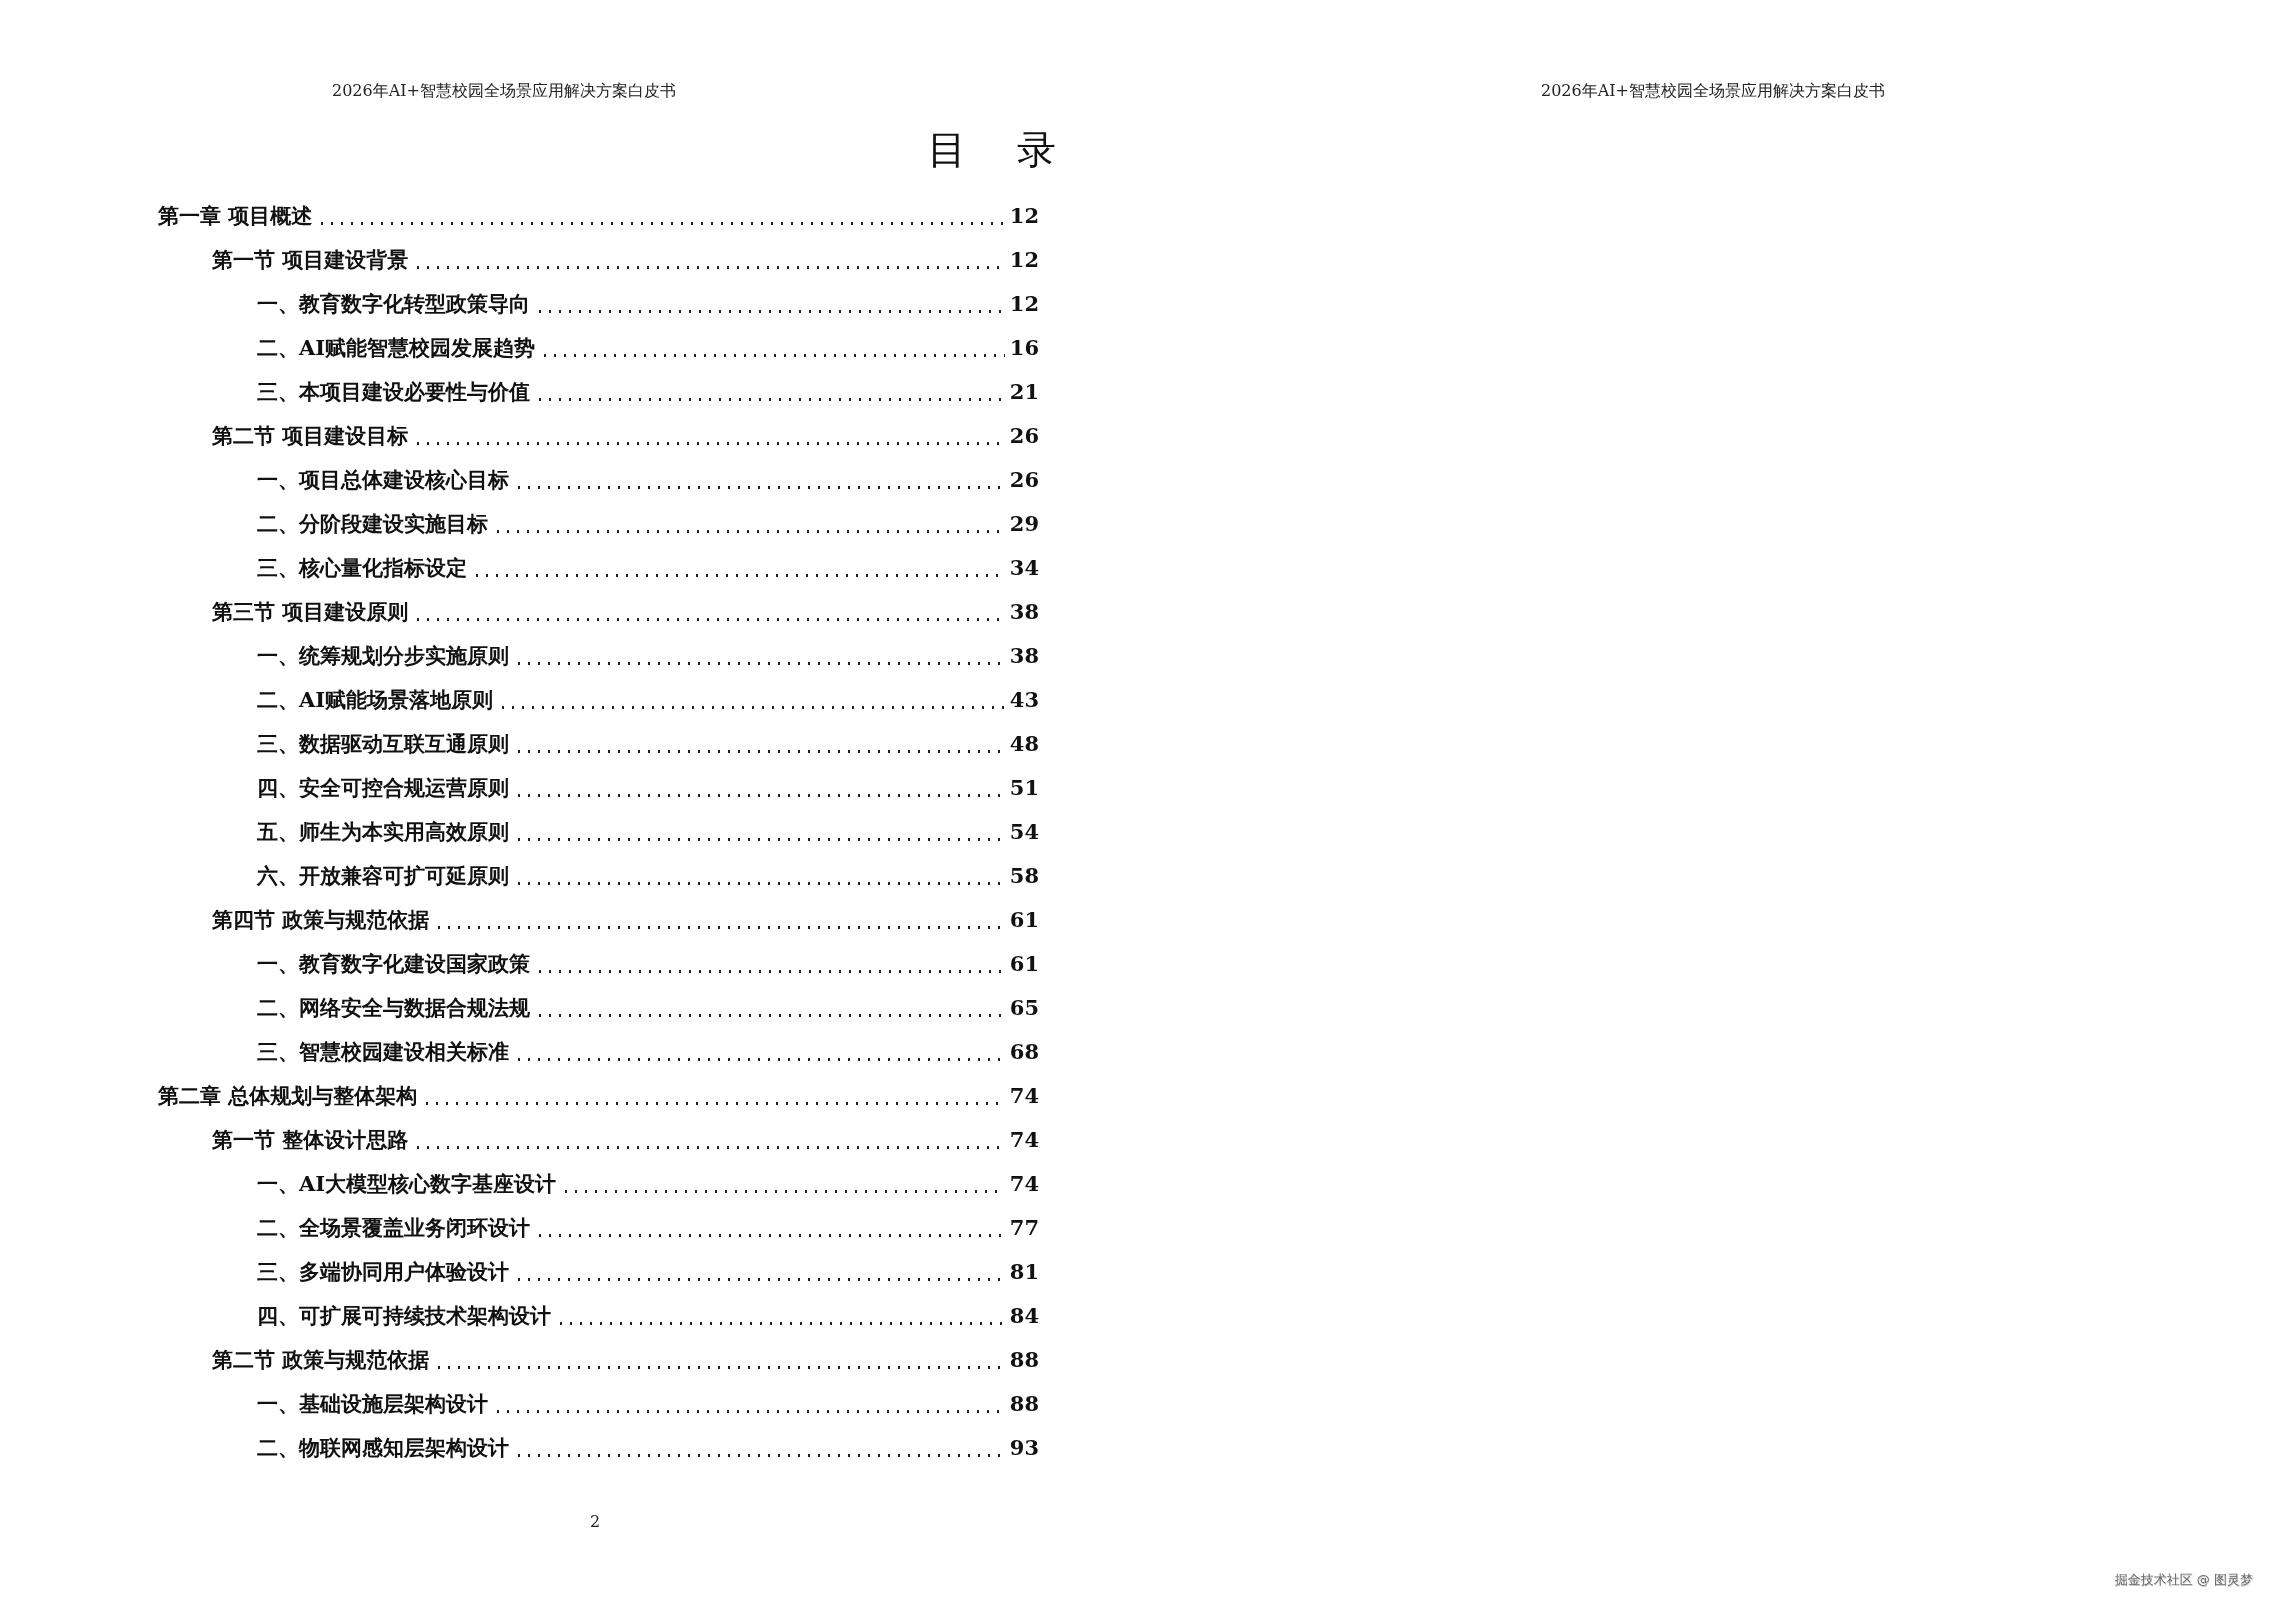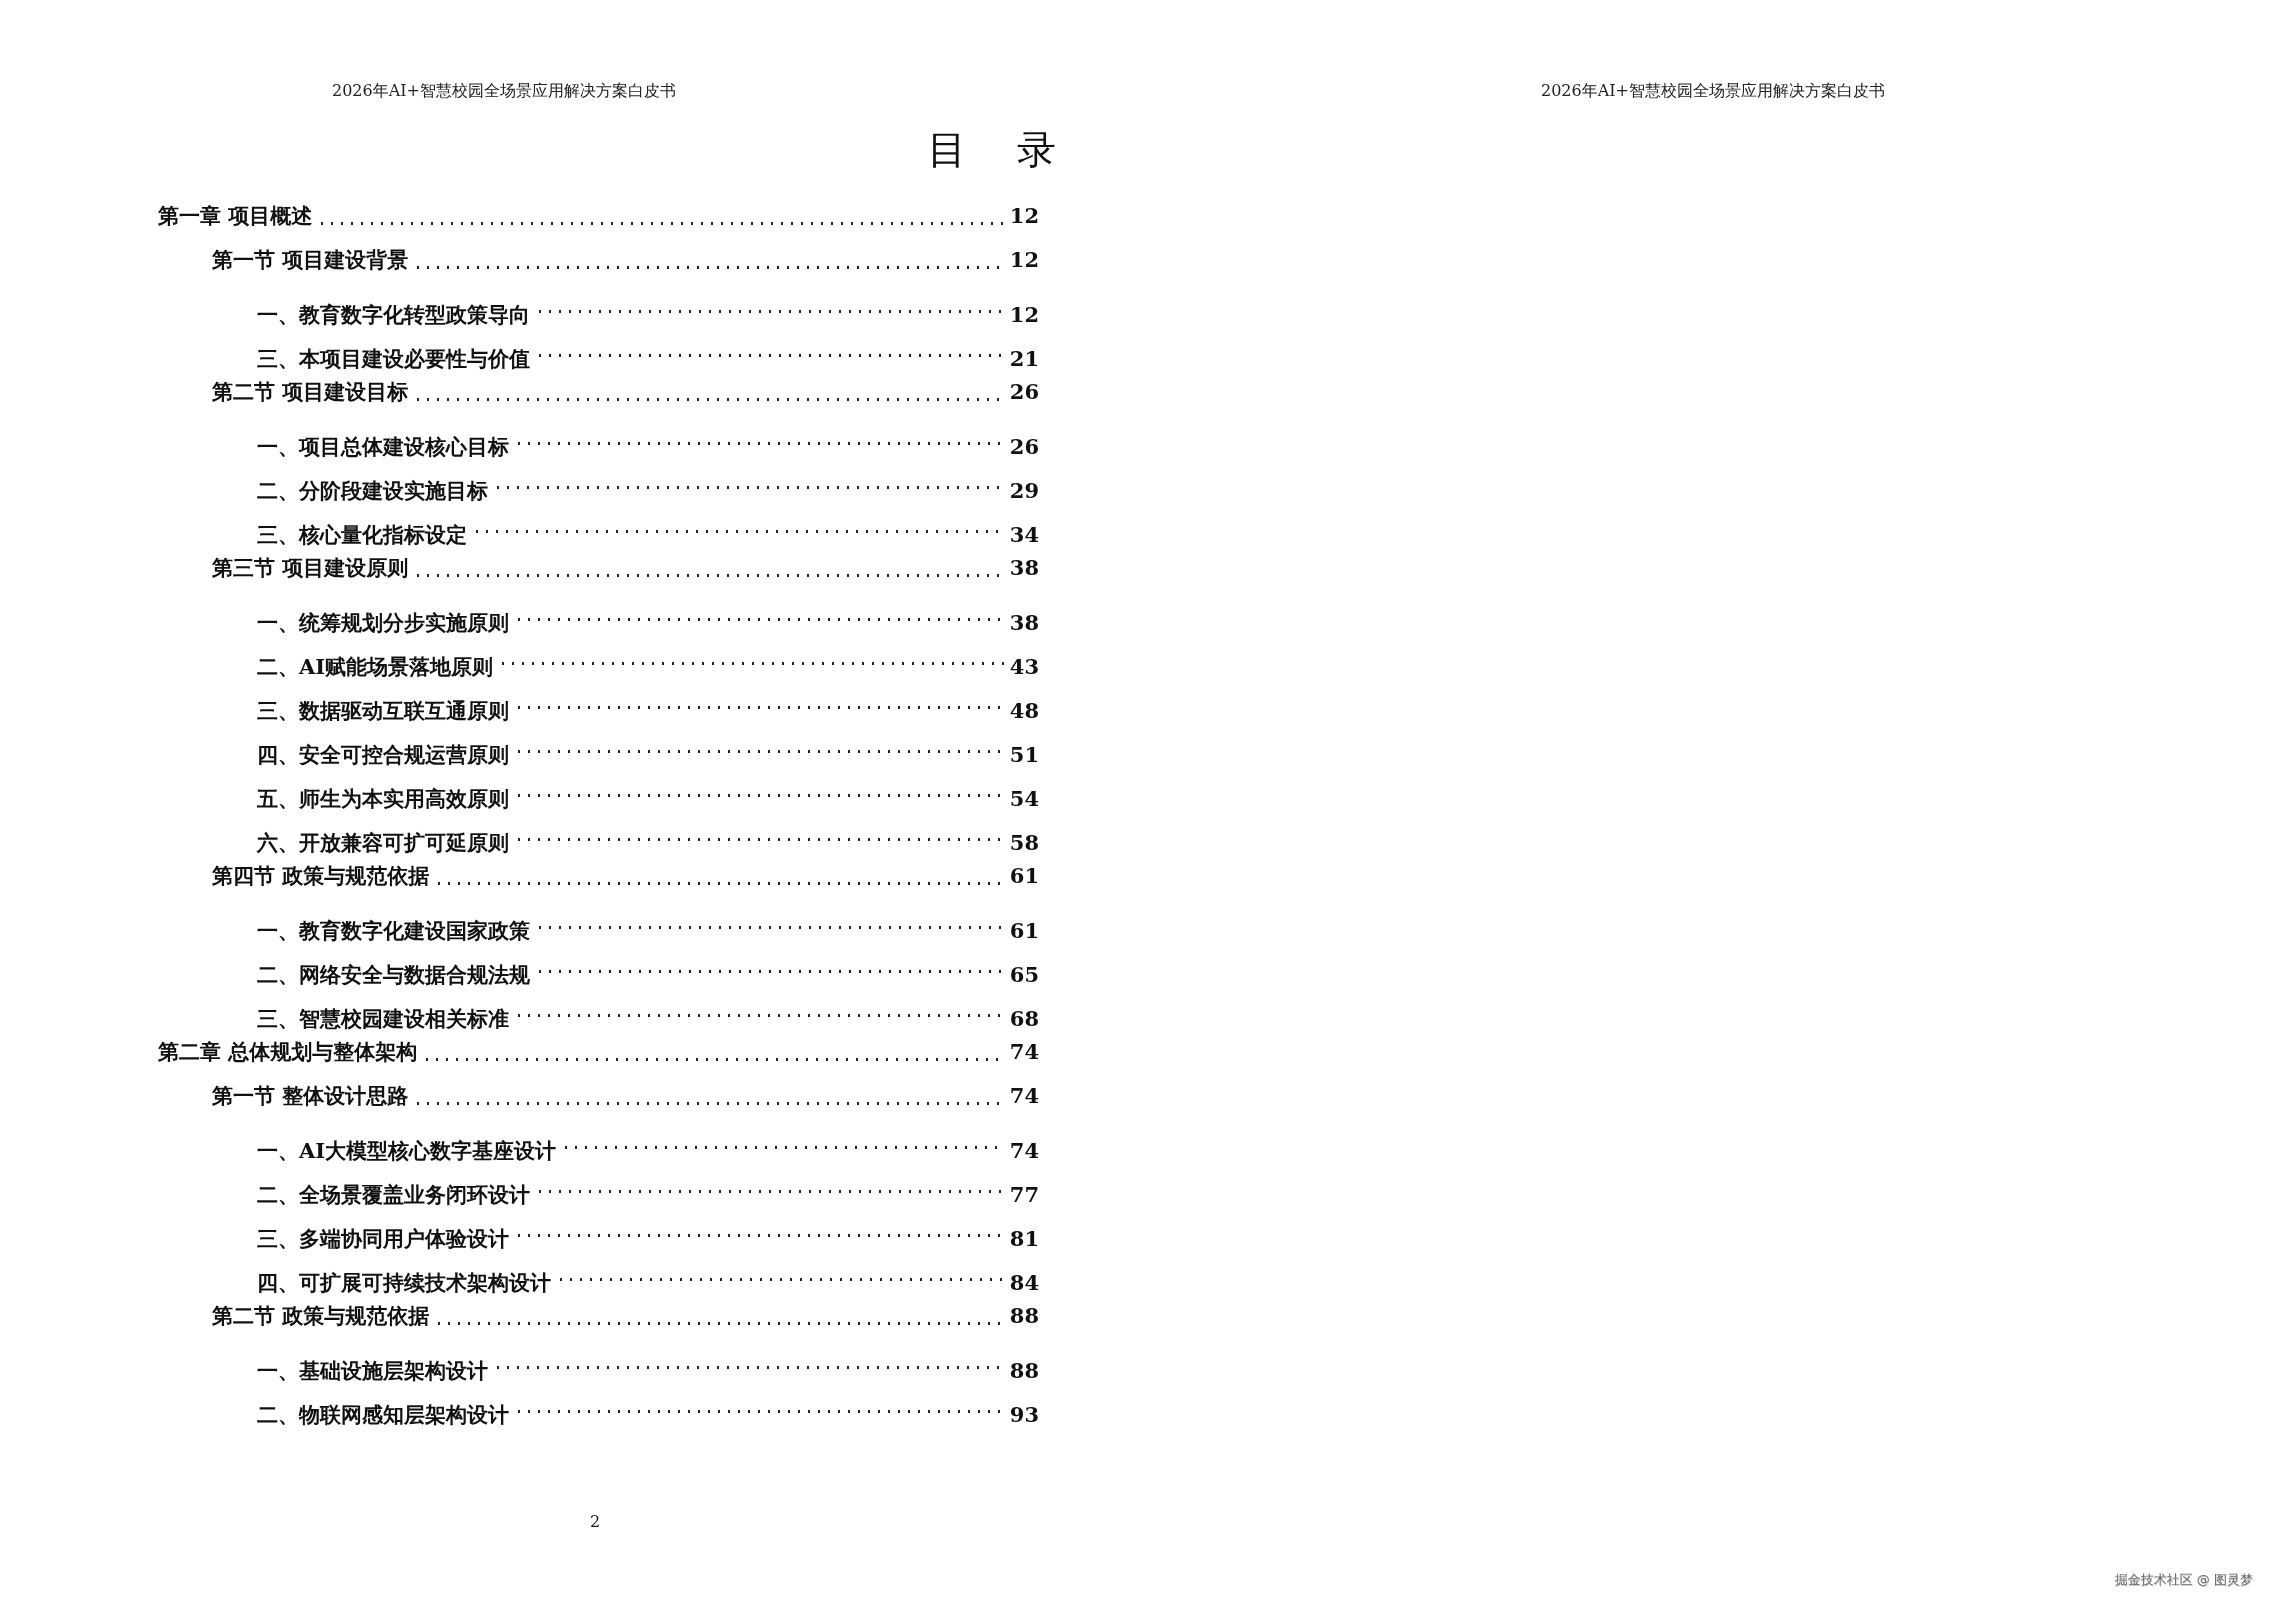--- a/index.html
+++ b/index.html
@@ -62,21 +62,21 @@
     position: relative;
     height: 44px;
     display: flex;
     align-items: center;
     font-size: 21px;
     line-height: 1;
     white-space: nowrap;
   }
   .toc-row.lvl-0 { padding-left: 0; }
   .toc-row.lvl-1 { padding-left: 54px; align-items: center; }
-  .toc-row.lvl-2 { padding-left: 99px; align-items: flex-end; }
+  .toc-row.lvl-2 { padding-left: 99px; }
 
   .toc-text { flex: 0 0 auto; }
   .toc-leader {
     flex: 1 1 auto;
     margin: 0 4.8px;
     height: 21px;
     align-self: center;
     background-image: radial-gradient(circle, #222 1.3px, transparent 1.4px);
     background-size: 10px 4.8px;
     background-repeat: repeat-x;
@@ -122,20 +122,25 @@
         <span class="toc-text">第一节 项目建设背景</span>
         <span class="toc-leader"></span>
         <span class="toc-page">12</span>
       </li>
       <li class="toc-row lvl-2">
         <span class="toc-text">一、教育数字化转型政策导向</span>
         <span class="toc-leader"></span>
         <span class="toc-page">12</span>
       </li>
       <li class="toc-row lvl-2">
+        <span class="toc-text">二、AI赋能智慧校园发展趋势</span>
+        <span class="toc-leader"></span>
+        <span class="toc-page">16</span>
+      </li>
+      <li class="toc-row lvl-2">
         <span class="toc-text">三、本项目建设必要性与价值</span>
         <span class="toc-leader"></span>
         <span class="toc-page">21</span>
       </li>
       <li class="toc-row lvl-1">
         <span class="toc-text">第二节 项目建设目标</span>
         <span class="toc-leader"></span>
         <span class="toc-page">26</span>
       </li>
       <li class="toc-row lvl-2">

